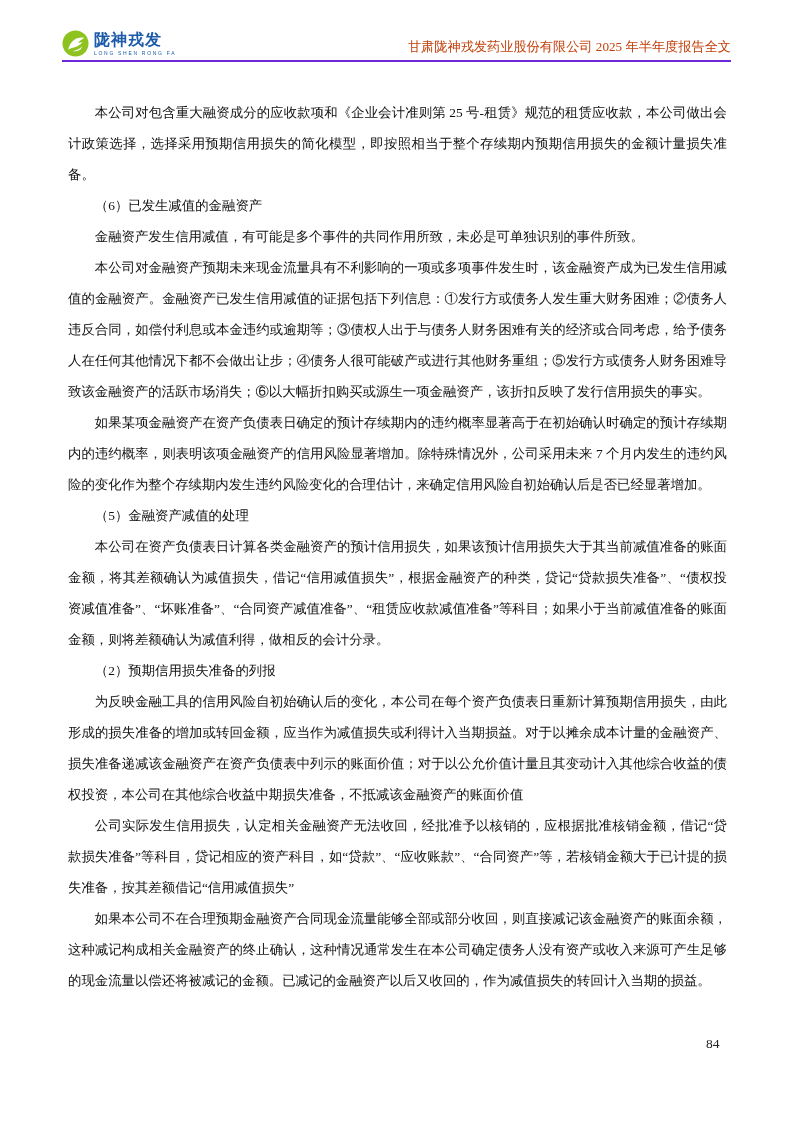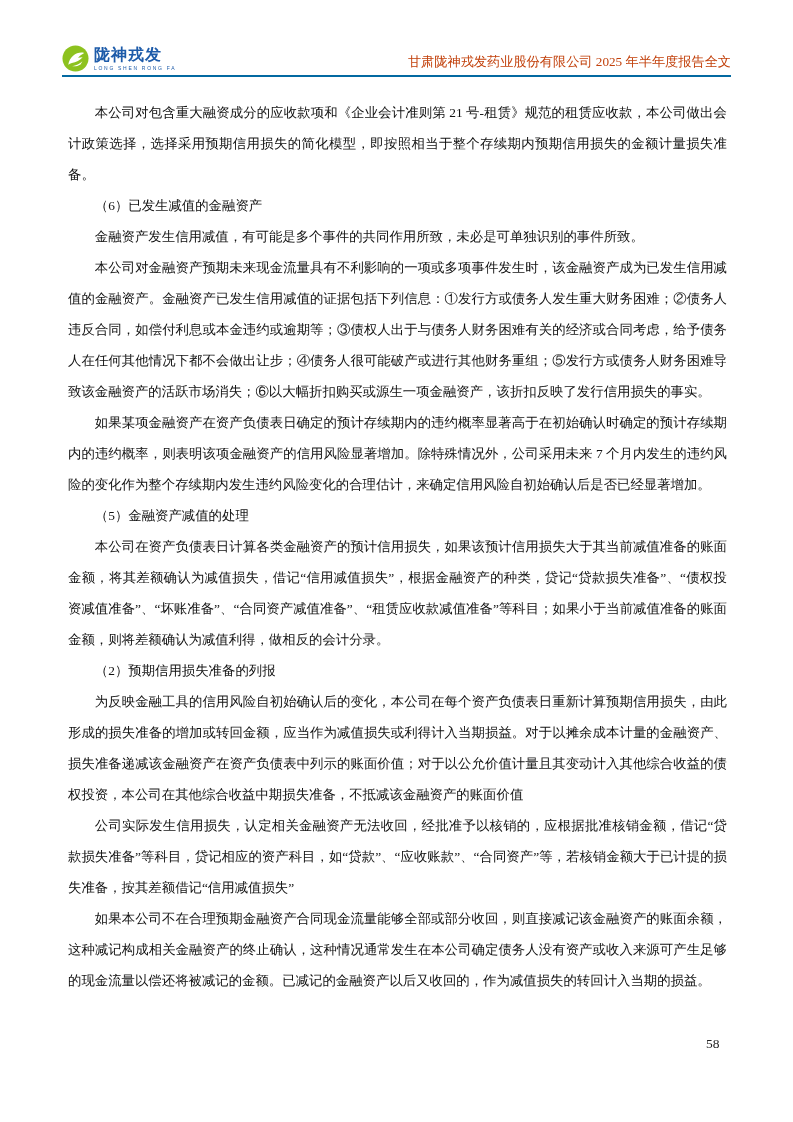--- a/index.html
+++ b/index.html
@@ -10,25 +10,25 @@
     background: #ffffff;
     font-family: "Liberation Serif", "DejaVu Serif", serif;
     color: #111111;
     overflow: hidden;
   }
 
   
   .page-header {
     position: absolute;
     left: 62px;
-    top: 44px;
+    top: 29px;
     width: 669px;
     height: 33px;
     box-sizing: border-box;
-    border-bottom: 2px solid #0369a1;
+    border-bottom: 2px solid #6d28d9;
     display: flex;
     justify-content: space-between;
     align-items: flex-end;
     padding-bottom: 3px;
   }
   .logo { display: flex; align-items: center; gap: 5px; }
   .logo-mark svg { width: 27px; height: 27px; display: block; }
   .logo-text { display: flex; flex-direction: column; line-height: 1; }
   .logo-cn {
     font-family: "Liberation Sans", sans-serif;
@@ -92,26 +92,26 @@
     </span>
     <span class="logo-text">
       <span class="logo-cn">陇神戎发</span>
       <span class="logo-en">LONG SHEN RONG FA</span>
     </span>
   </div>
   <div class="header-title">甘肃陇神戎发药业股份有限公司 2025 年半年度报告全文</div>
 </header>
 
 <main class="content">
-  <p>本公司对包含重大融资成分的应收款项和《企业会计准则第 21 号-租赁》规范的租赁应收款，本公司做出会计政策选择，选择采用预期信用损失的简化模型，即按照相当于整个存续期内预期信用损失的金额计量损失准备。</p>
+  <p>本公司对包含重大融资成分的应收款项和《企业会计准则第 25 号-租赁》规范的租赁应收款，本公司做出会计政策选择，选择采用预期信用损失的简化模型，即按照相当于整个存续期内预期信用损失的金额计量损失准备。</p>
   <p>（6）已发生减值的金融资产</p>
   <p>金融资产发生信用减值，有可能是多个事件的共同作用所致，未必是可单独识别的事件所致。</p>
   <p>本公司对金融资产预期未来现金流量具有不利影响的一项或多项事件发生时，该金融资产成为已发生信用减值的金融资产。金融资产已发生信用减值的证据包括下列信息：①发行方或债务人发生重大财务困难；②债务人违反合同，如偿付利息或本金违约或逾期等；③债权人出于与债务人财务困难有关的经济或合同考虑，给予债务人在任何其他情况下都不会做出让步；④债务人很可能破产或进行其他财务重组；⑤发行方或债务人财务困难导致该金融资产的活跃市场消失；⑥以大幅折扣购买或源生一项金融资产，该折扣反映了发行信用损失的事实。</p>
   <p>如果某项金融资产在资产负债表日确定的预计存续期内的违约概率显著高于在初始确认时确定的预计存续期内的违约概率，则表明该项金融资产的信用风险显著增加。除特殊情况外，公司采用未来 7 个月内发生的违约风险的变化作为整个存续期内发生违约风险变化的合理估计，来确定信用风险自初始确认后是否已经显著增加。</p>
   <p>（5）金融资产减值的处理</p>
   <p>本公司在资产负债表日计算各类金融资产的预计信用损失，如果该预计信用损失大于其当前减值准备的账面金额，将其差额确认为减值损失，借记“信用减值损失”，根据金融资产的种类，贷记“贷款损失准备”、“债权投资减值准备”、“坏账准备”、“合同资产减值准备”、“租赁应收款减值准备”等科目；如果小于当前减值准备的账面金额，则将差额确认为减值利得，做相反的会计分录。</p>
   <p>（2）预期信用损失准备的列报</p>
   <p>为反映金融工具的信用风险自初始确认后的变化，本公司在每个资产负债表日重新计算预期信用损失，由此形成的损失准备的增加或转回金额，应当作为减值损失或利得计入当期损益。对于以摊余成本计量的金融资产、损失准备递减该金融资产在资产负债表中列示的账面价值；对于以公允价值计量且其变动计入其他综合收益的债权投资，本公司在其他综合收益中期损失准备，不抵减该金融资产的账面价值</p>
   <p>公司实际发生信用损失，认定相关金融资产无法收回，经批准予以核销的，应根据批准核销金额，借记“贷款损失准备”等科目，贷记相应的资产科目，如“贷款”、“应收账款”、“合同资产”等，若核销金额大于已计提的损失准备，按其差额借记“信用减值损失”</p>
   <p>如果本公司不在合理预期金融资产合同现金流量能够全部或部分收回，则直接减记该金融资产的账面余额，这种减记构成相关金融资产的终止确认，这种情况通常发生在本公司确定债务人没有资产或收入来源可产生足够的现金流量以偿还将被减记的金额。已减记的金融资产以后又收回的，作为减值损失的转回计入当期的损益。</p>
 </main>
 
-<div class="page-number">58</div>
+<div class="page-number">84</div>
 
 </body></html>

